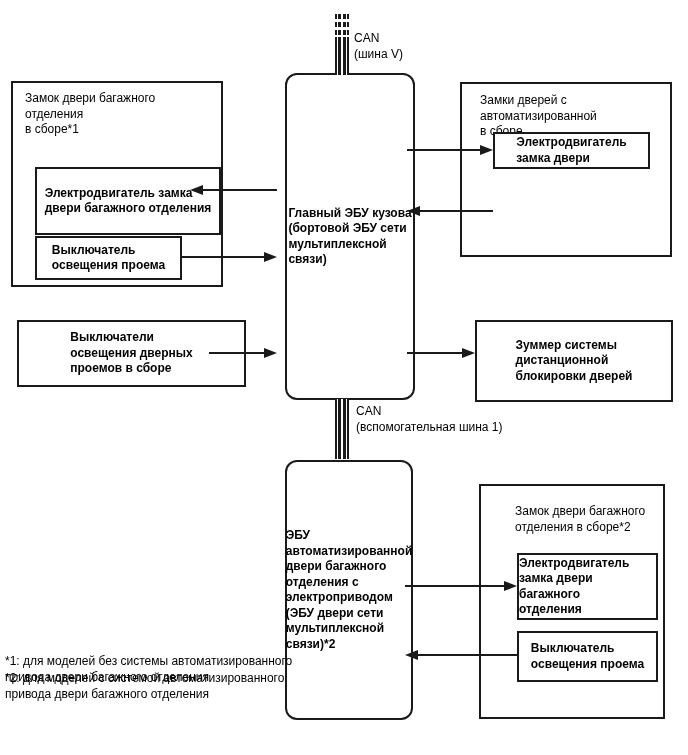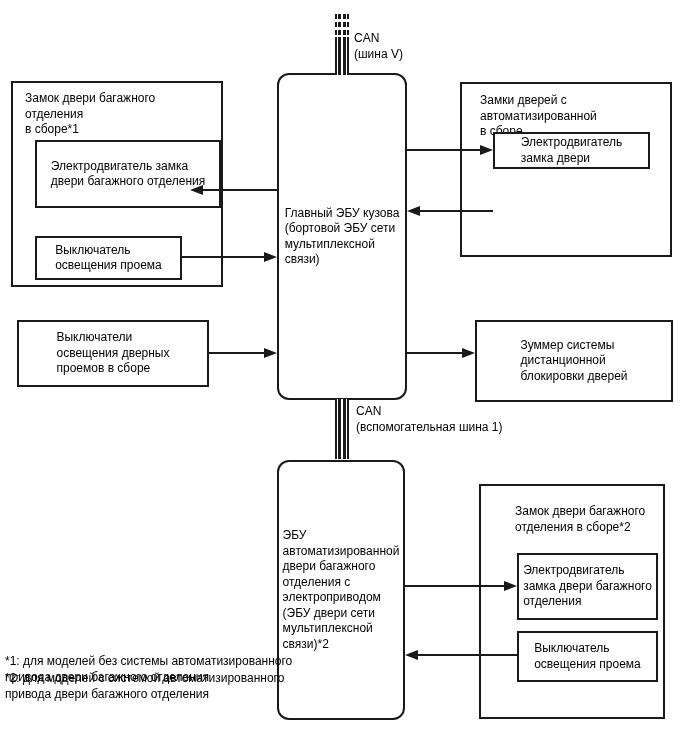--- a/index.html
+++ b/index.html
@@ -1,23 +1,23 @@
 <!DOCTYPE html>
 <html><head>
 <meta charset="utf-8">
 <style>
   html,body{margin:0;padding:0;background:#fff;}
   .stage{
     position:relative;width:688px;height:755px;background:#ffffff;overflow:hidden;
     font-family:"Liberation Sans","DejaVu Sans",sans-serif;color:#000;
   }
   .group,.leaf,.ecu{position:absolute;border:2px solid #1a1a1a;background:#fff;box-sizing:border-box;}
-  .ecu{border-radius:12px;display:flex;align-items:center;justify-content:center;}
+  .ecu{border-radius:12px;display:flex;align-items:center;justify-content:center;margin-left:8px;}
   .leaf{display:flex;align-items:center;justify-content:center;}
-  .txt{white-space:pre-line;font-size:12px;line-height:15.5px;text-align:left;}
+  .txt{white-space:pre-line;font-size:12px;line-height:15.5px;text-align:left;font-weight:bold;}
   .gtitle{white-space:pre-line;font-size:12px;line-height:15.5px;}
   .buslabel{position:absolute;white-space:pre-line;font-size:12px;line-height:15.5px;}
   .fnote{position:absolute;white-space:pre-line;font-size:12px;line-height:15.5px;}
   .line{position:absolute;height:2px;background:#1a1a1a;}
   .ah-l,.ah-r{position:absolute;width:0;height:0;border-top:5px solid transparent;border-bottom:5px solid transparent;}
   .ah-l{border-right:13px solid #1a1a1a;}
   .ah-r{border-left:13px solid #1a1a1a;}
   .bus,.bus-dash{
     position:absolute;width:14px;
     background:linear-gradient(90deg,#1a1a1a 0 2px,#fff 2px 3px,#1a1a1a 3px 6px,#fff 6px 8px,#1a1a1a 8px 11px,#fff 11px 12px,#1a1a1a 12px 14px);
@@ -37,21 +37,21 @@
   <div class="group" style="left:460px;top:82px;width:212px;height:175px">
     <div class="gtitle" style="padding:9px 6px 0 18px">Замки дверей с автоматизированной
 в сборе</div>
   </div>
 
   <div class="group" style="left:479px;top:484px;width:186px;height:235px">
     <div class="gtitle" style="padding:18px 4px 0 34px">Замок двери багажного
 отделения в сборе*2</div>
   </div>
 
-  <div class="leaf" style="left:35px;top:140px;width:186px;height:68px">
+  <div class="leaf" style="left:35px;top:167px;width:186px;height:68px">
     <span class="txt">Электродвигатель замка
 двери багажного отделения</span>
   </div>
 
   <div class="leaf" style="left:35px;top:236px;width:147px;height:44px">
     <span class="txt">Выключатель
 освещения проема</span>
   </div>
 
   <div class="leaf" style="left:493px;top:132px;width:157px;height:37px">
@@ -64,21 +64,21 @@
     <span class="txt">Электродвигатель
 замка двери багажного
 отделения</span>
   </div>
 
   <div class="leaf" style="left:517px;top:631px;width:141px;height:51px">
     <span class="txt">Выключатель
 освещения проема</span>
   </div>
 
-  <div class="leaf" style="left:17px;top:320px;width:192px;height:67px">
+  <div class="leaf" style="left:17px;top:320px;width:229px;height:67px">
     <span class="txt">Выключатели
 освещения дверных
 проемов в сборе</span>
   </div>
 
   <div class="leaf" style="left:475px;top:320px;width:198px;height:82px">
     <span class="txt">Зуммер системы
 дистанционной
 блокировки дверей</span>
   </div>

